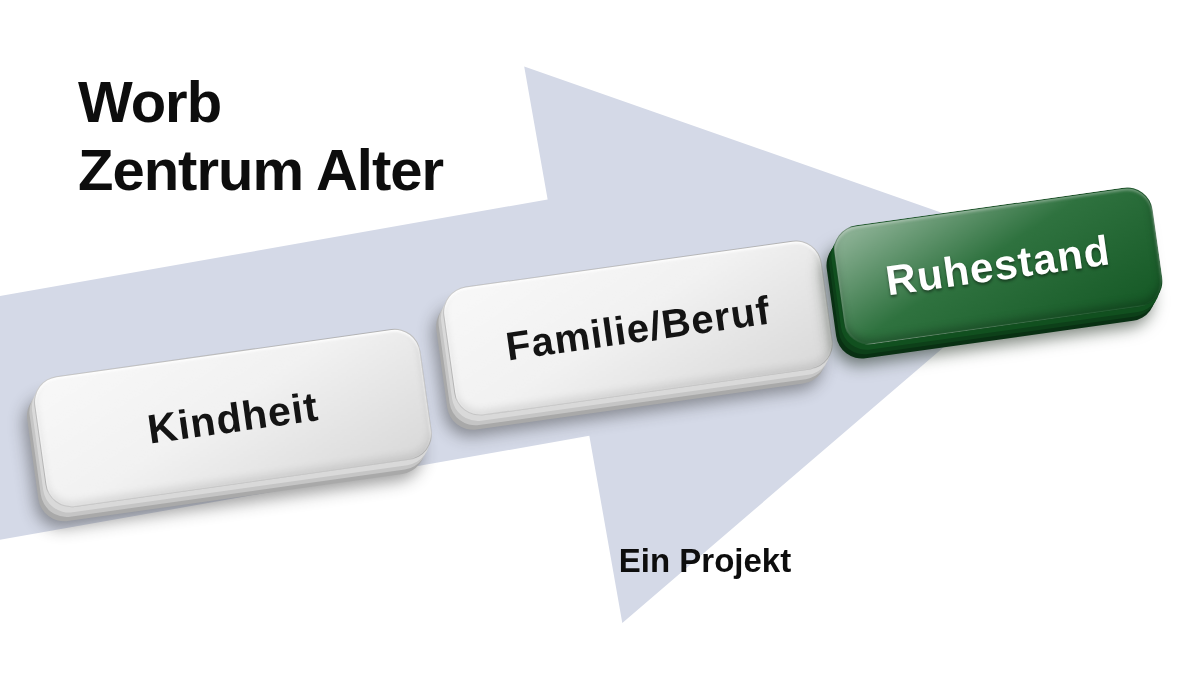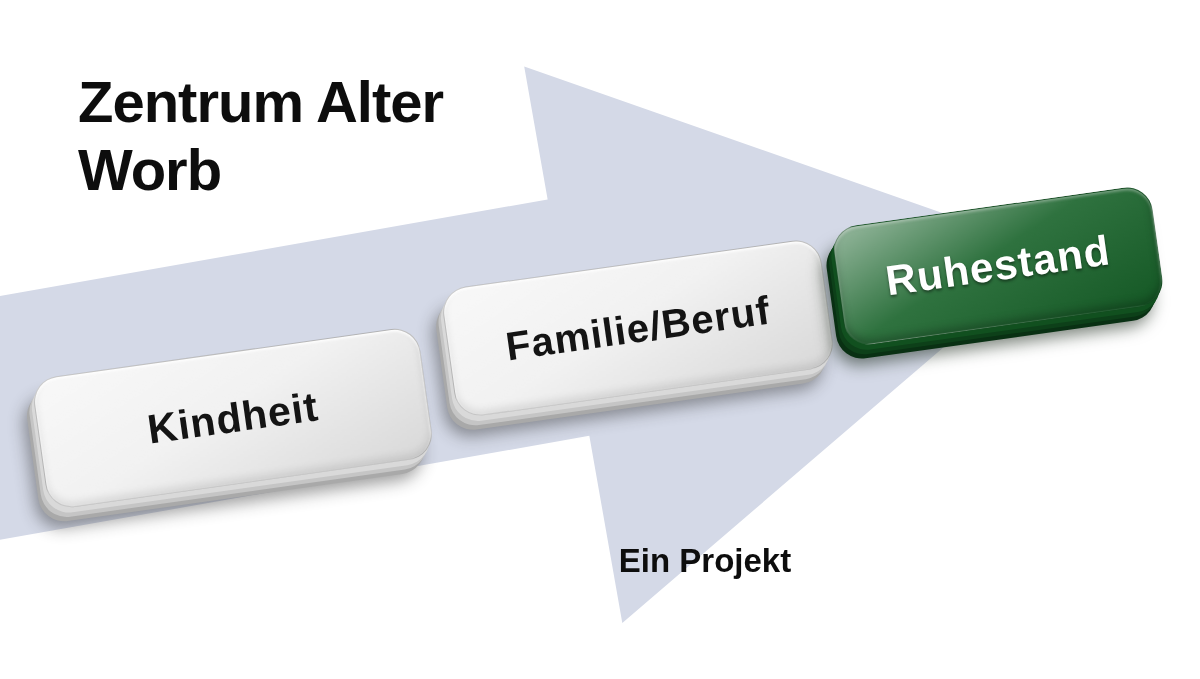--- a/index.html
+++ b/index.html
@@ -66,22 +66,22 @@
 </head>
 <body>
 
 <div class="canvas">
 
   <svg class="arrow-svg" viewBox="0 0 1200 679" xmlns="http://www.w3.org/2000/svg" aria-hidden="true">
     <polygon points="-80,215 570,215 570,80 1060,355 570,645 570,455 -80,455" transform="rotate(-10 470 335)" style="fill: rgb(212, 217, 231);"></polygon>
   </svg>
 
   <div class="title">
+    <div>Worb</div>
     <div>Zentrum Alter</div>
-    <div>Worb</div>
   </div>
 
   <div class="key key-white key-kindheit" style="background-color: rgb(240, 240, 240); color: rgb(20, 20, 20);">
     <span class="key-label">Kindheit</span>
   </div>
 
   <div class="key key-white key-familie" style="background-color: rgb(240, 240, 240); color: rgb(20, 20, 20);">
     <span class="key-label">Familie/Beruf</span>
   </div>
 

